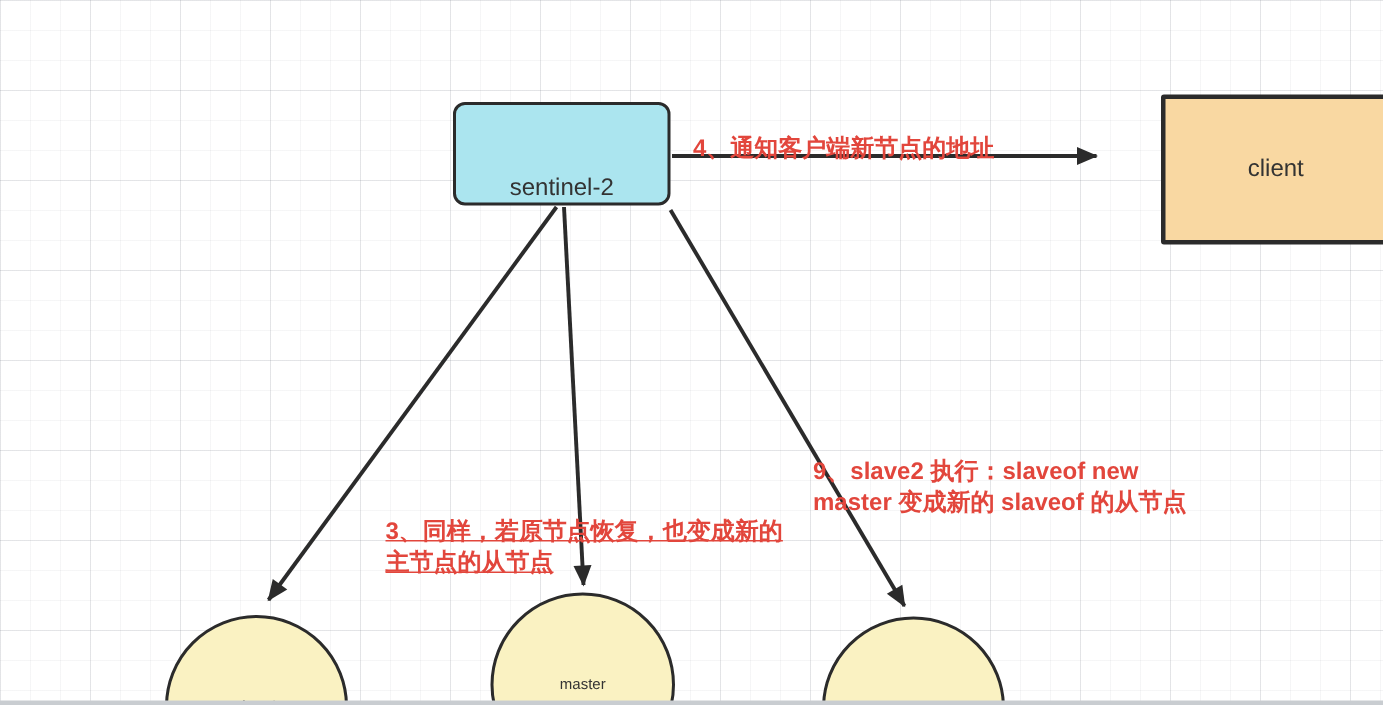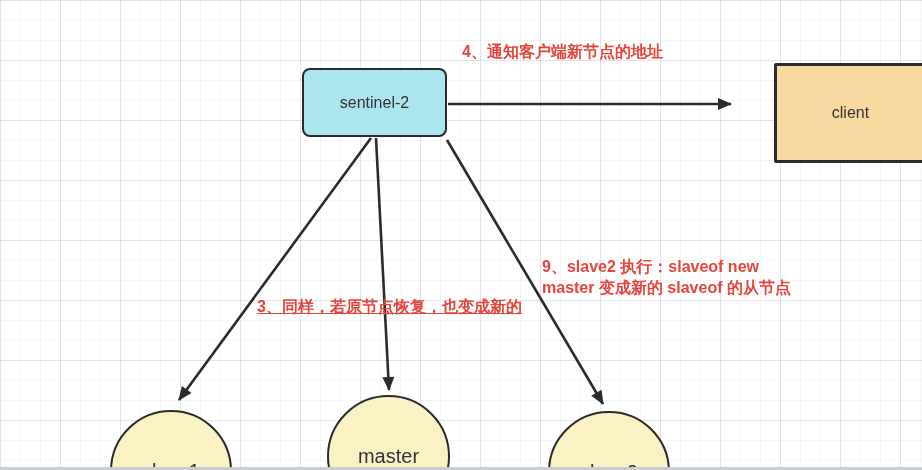--- a/index.html
+++ b/index.html
@@ -20,25 +20,26 @@
   .node{
     position:absolute;z-index:2;
     border:2.6px solid #2b2b2b;
     display:flex;align-items:center;justify-content:center;
     color:#333;box-sizing:border-box;
   }
   .node-rect{border-radius:8px;}
   .node-rect-sharp{border-radius:2px;}
   .node-circle{border-radius:50%;}
   .node-label{font-size:16px;color:#333;white-space:nowrap;}
-  .node-label-sm{font-size:20px;}
+  .node-label-sm{font-size:10px;}
   .annotation{
     position:absolute;z-index:3;
     font-weight:bold;font-size:16px;line-height:21px;
     white-space:nowrap;
+    margin-top:48px;
   }
   .bottom-edge{
     position:absolute;left:0;bottom:0;width:100%;height:3px;
     background:#c9cdd1;z-index:4;
   }
 </style>
 </head>
 <body>
 
 <div class="canvas">
@@ -48,21 +49,21 @@
       <marker id="ah" markerUnits="userSpaceOnUse" markerWidth="16" markerHeight="14" refX="14" refY="7" orient="auto">
         <path d="M1,1 L15,7 L1,13 Z" fill="#2B2B2B"></path>
       </marker>
     </defs>
     <line class="edge" x1="448" y1="104" x2="731" y2="104" marker-end="url(#ah)" stroke="#2B2B2B"></line>
     <line class="edge" x1="371" y1="138" x2="179" y2="400" marker-end="url(#ah)" stroke="#2B2B2B"></line>
     <line class="edge" x1="376" y1="138" x2="389" y2="390" marker-end="url(#ah)" stroke="#2B2B2B"></line>
     <line class="edge" x1="447" y1="140" x2="603" y2="404" marker-end="url(#ah)" stroke="#2B2B2B"></line>
   </svg>
 
-  <div class="node node-rect" style="left: 302px; top: 68px; width: 145px; height: 69px; background-color: rgb(171, 229, 239);">
+  <div class="node node-rect" style="left: 302px; top: 68px; width: 145px; height: 69px; background-color: rgb(171, 229, 239); align-items: flex-end;">
     <span class="node-label">sentinel-2</span>
   </div>
 
   <div class="node node-rect-sharp" style="left: 774px; top: 63px; width: 153px; height: 100px; border-width: 3px; background-color: rgb(249, 216, 162);">
     <span class="node-label">client</span>
   </div>
 
   <div class="node node-circle" style="left: 110px; top: 410px; width: 122px; height: 122px; background-color: rgb(250, 242, 194);">
     <span class="node-label node-label-sm">slave1</span>
   </div>
@@ -75,20 +76,21 @@
     <span class="node-label node-label-sm">slave2</span>
   </div>
 
   <div class="annotation" style="left: 462px; top: 41px; color: rgb(226, 70, 60);">
     <div>4、通知客户端新节点的地址</div>
   </div>
 
 
   <div class="annotation" style="left: 257px; top: 296px; color: rgb(226, 70, 60); text-decoration: underline;">
     <div>3、同样，若原节点恢复，也变成新的</div>
+    <div>主节点的从节点</div>
   </div>
 
   <div class="annotation" style="left: 542px; top: 256px; color: rgb(226, 70, 60);">
     <div>9、slave2 执行：slaveof new</div>
     <div>master 变成新的 slaveof 的从节点</div>
   </div>
 
   <div class="bottom-edge"></div>
 </div>
 

